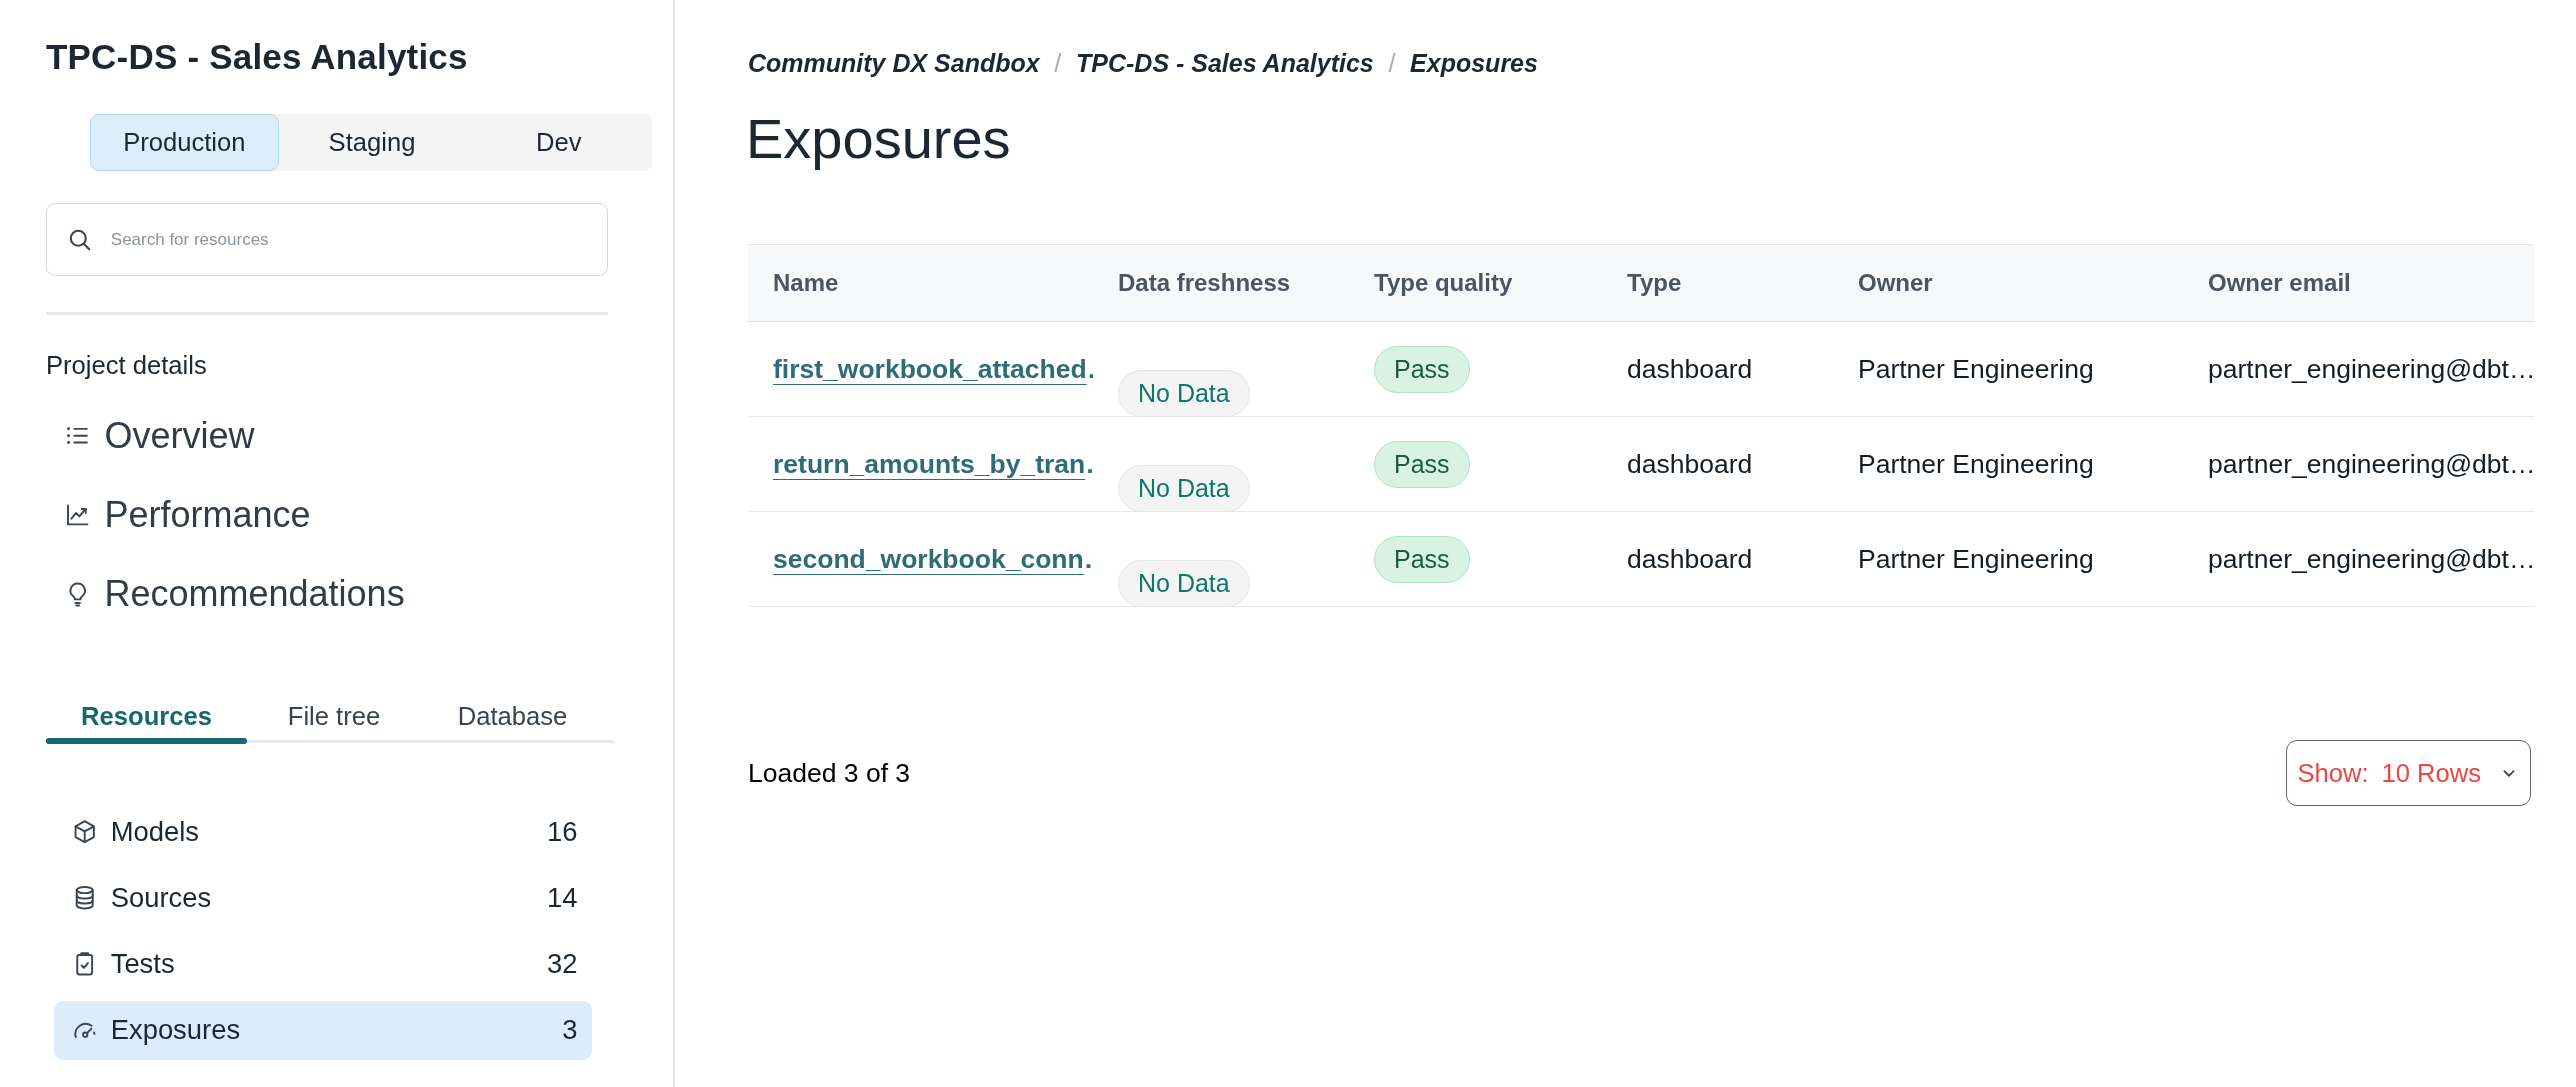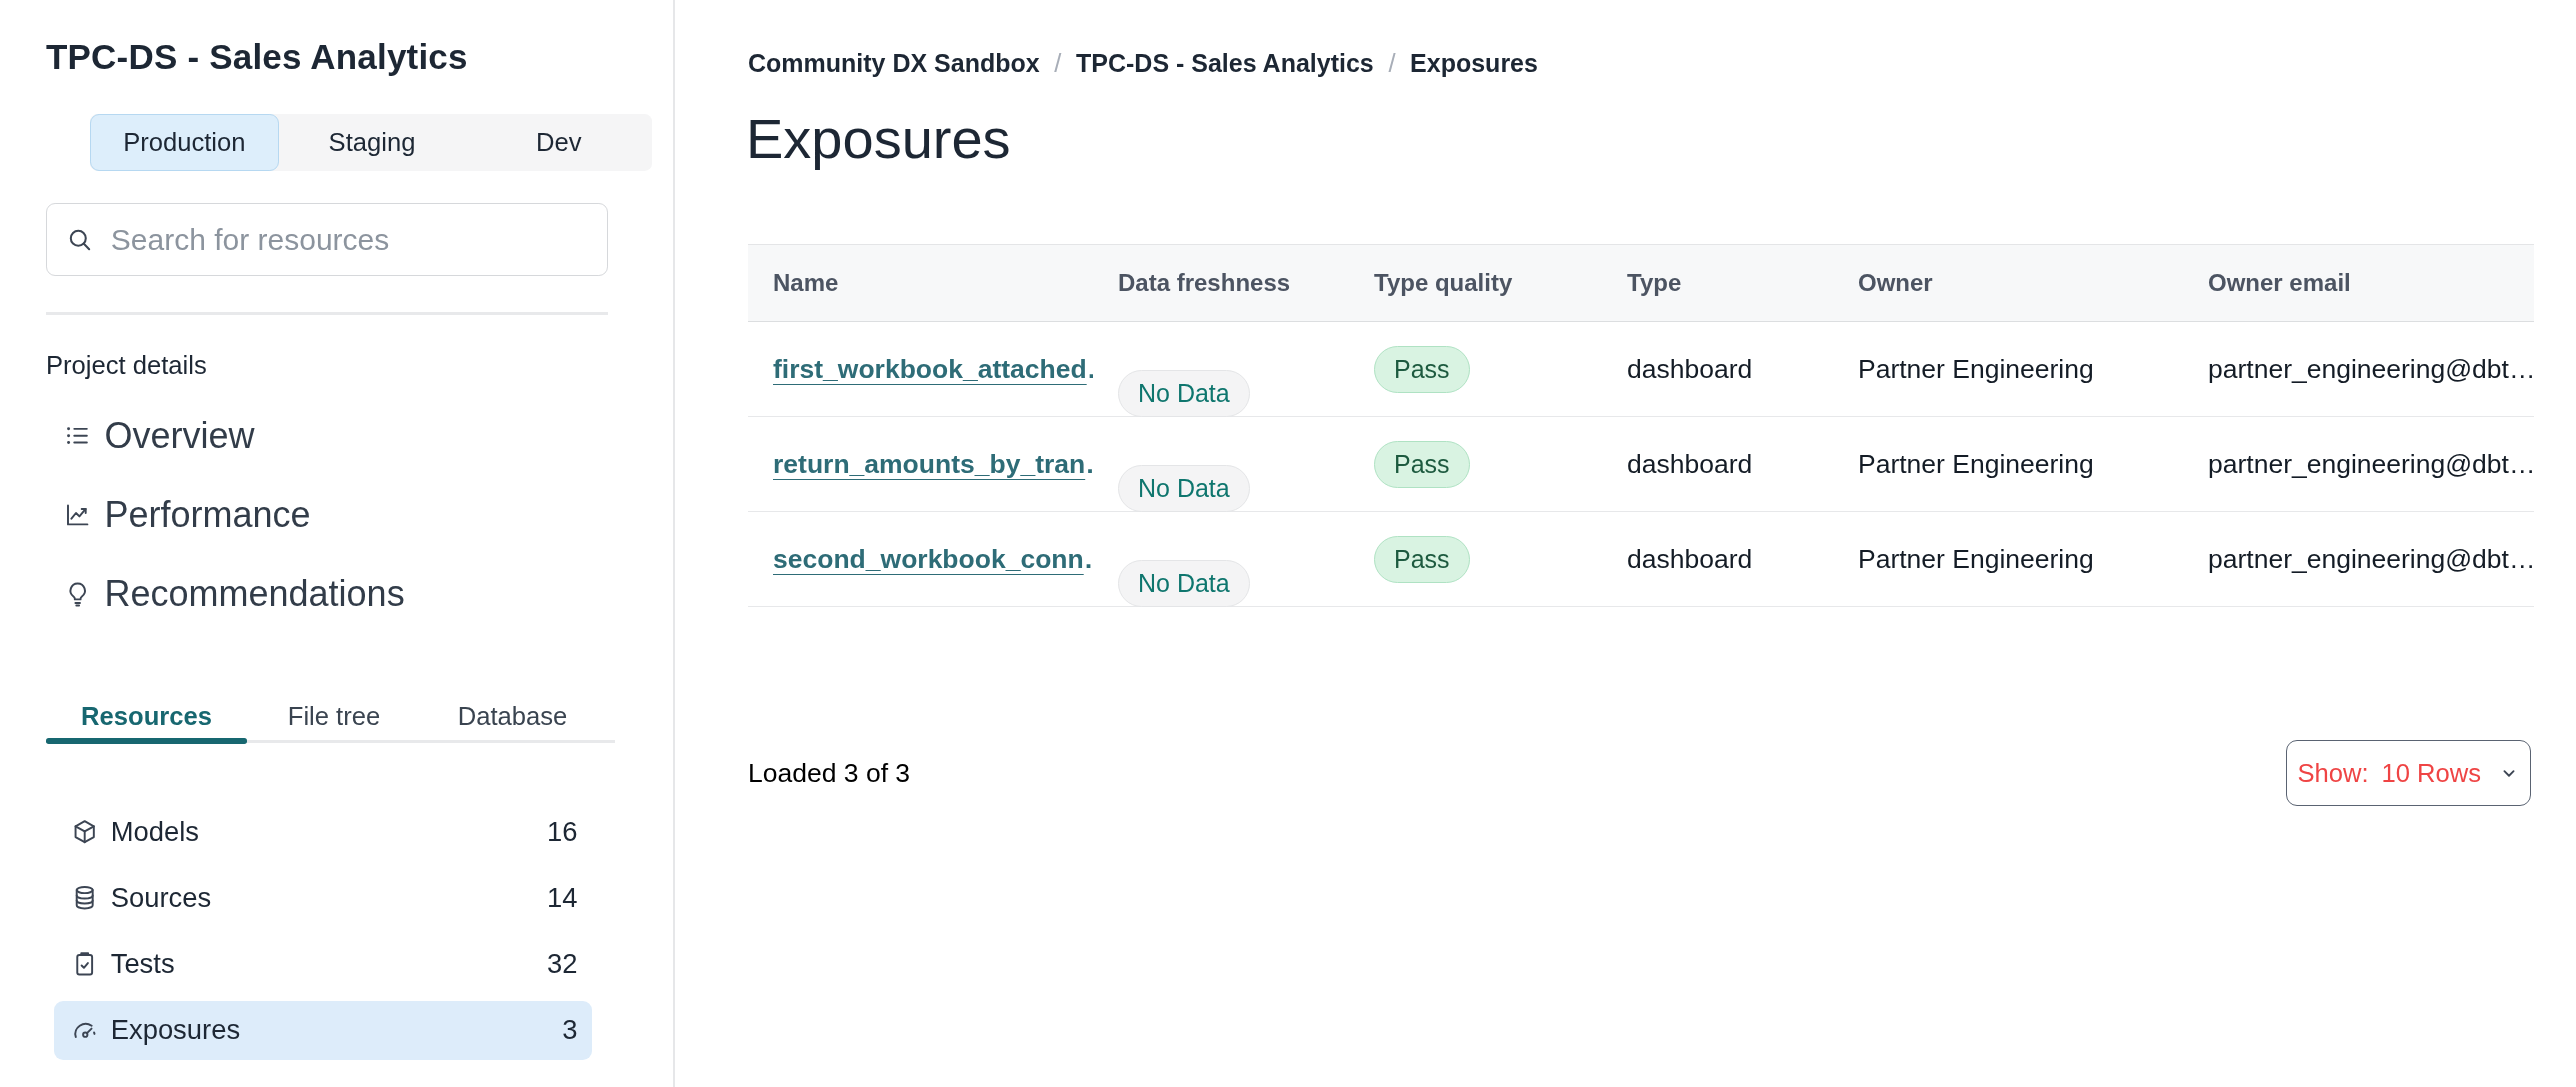--- a/index.html
+++ b/index.html
@@ -30,21 +30,21 @@
   .sidebar{position:absolute;left:0;top:0;width:673px;height:1088px;background:#fff;}
   .vdivider{position:absolute;left:673px;top:0;width:1.8px;height:1088px;background:var(--border-gray);}
   .proj-title{position:absolute;left:46px;top:37px;font-size:35px;font-weight:700;letter-spacing:0.2px;color:var(--text-dark);}
 
   .env-tabs{position:absolute;left:46px;top:114px;width:562px;height:57px;background:var(--strip-gray);border-radius:7.3px;display:flex;margin-left:44px;}
   .env-tab{flex:1;display:flex;align-items:center;justify-content:center;font-size:25.6px;color:var(--text-dark);cursor:pointer;border-radius:9.1px;}
   .env-tab.active{background:var(--blue-bg);border:1.8px solid var(--blue-border);}
 
   .search-box{position:absolute;left:46px;top:203px;width:562px;height:73px;border:1.8px solid #d6d8db;border-radius:9.1px;display:flex;align-items:center;padding:0 18.3px;background:#fff;}
   .search-box svg{flex:0 0 auto;margin-right:16.5px;}
-  .search-box input{border:none;outline:none;width:100%;font-size:30px;font-family:inherit;color:var(--text-slate);background:transparent;}
+  .search-box input{border:none;outline:none;width:100%;font-size:17px;font-family:inherit;color:var(--text-slate);background:transparent;}
   .search-box input::placeholder{color:var(--text-gray);}
 
   .sb-divider{position:absolute;left:46px;top:312px;width:562px;height:2.7px;background:#e8e9eb;}
 
   .section-label{position:absolute;left:46px;top:351px;font-size:25.6px;color:var(--text-dark);}
 
   .nav{position:absolute;left:46px;top:408px;width:562px;}
   .nav-item{height:55px;margin-bottom:24px;display:flex;align-items:center;cursor:pointer;padding-left:18.3px;}
   .nav-item svg{flex:0 0 auto;margin-right:12.8px;}
   .nav-item .lbl{font-size:36px;color:var(--text-slate);}
@@ -60,21 +60,21 @@
   .res-row{height:59px;margin-bottom:7.3px;display:flex;align-items:center;padding:0 14.6px 0 16.5px;border-radius:9.1px;cursor:pointer;}
   .res-row.active{background:var(--row-blue);}
   .res-row svg{flex:0 0 auto;margin-right:12.8px;}
   .res-row .lbl{font-size:27.4px;color:var(--text-dark);text-align:right;}
   .res-row .cnt{margin-left:auto;font-size:27.4px;color:var(--text-dark);}
 
   
   .main{position:absolute;left:675px;top:0;width:1901px;height:1088px;}
   .breadcrumb{position:absolute;left:73px;top:49px;display:flex;align-items:center;font-size:25px;font-weight:700;color:var(--text-dark);}
   .breadcrumb .sep{color:#a8aeb8;font-weight:400;margin:0 14.6px;font-size:25.6px;}
-  .breadcrumb .bc{cursor:pointer;}
+  .breadcrumb .bc{cursor:pointer;font-style:italic;}
 
   .page-title{position:absolute;left:71px;top:106px;font-size:56px;font-weight:400;color:var(--text-dark);}
 
   .table{position:absolute;left:73px;top:244px;width:1786px;}
   .thead{display:grid;grid-template-columns:345px 256px 253px 231px 350px auto;height:78px;background:var(--thead-bg);border-top:1.8px solid #e4e5e7;border-bottom:1.8px solid #dcdee0;align-items:center;}
   .thead .th{padding-left:25px;font-size:24px;font-weight:700;color:var(--header-gray);}
   .trow{display:grid;grid-template-columns:345px 256px 253px 231px 350px auto;height:95px;border-bottom:1.8px solid #e7e8ea;align-items:center;}
   .trow .cell{padding-left:25px;font-size:26.5px;color:#141c26;white-space:nowrap;overflow:hidden;}
   .trow a{color:var(--teal-link);font-weight:700;font-size:26.5px;text-decoration:none;cursor:pointer;}
   .trow a .lnk{text-decoration:underline;text-underline-offset:6.4px;text-decoration-thickness:1.8px;}

